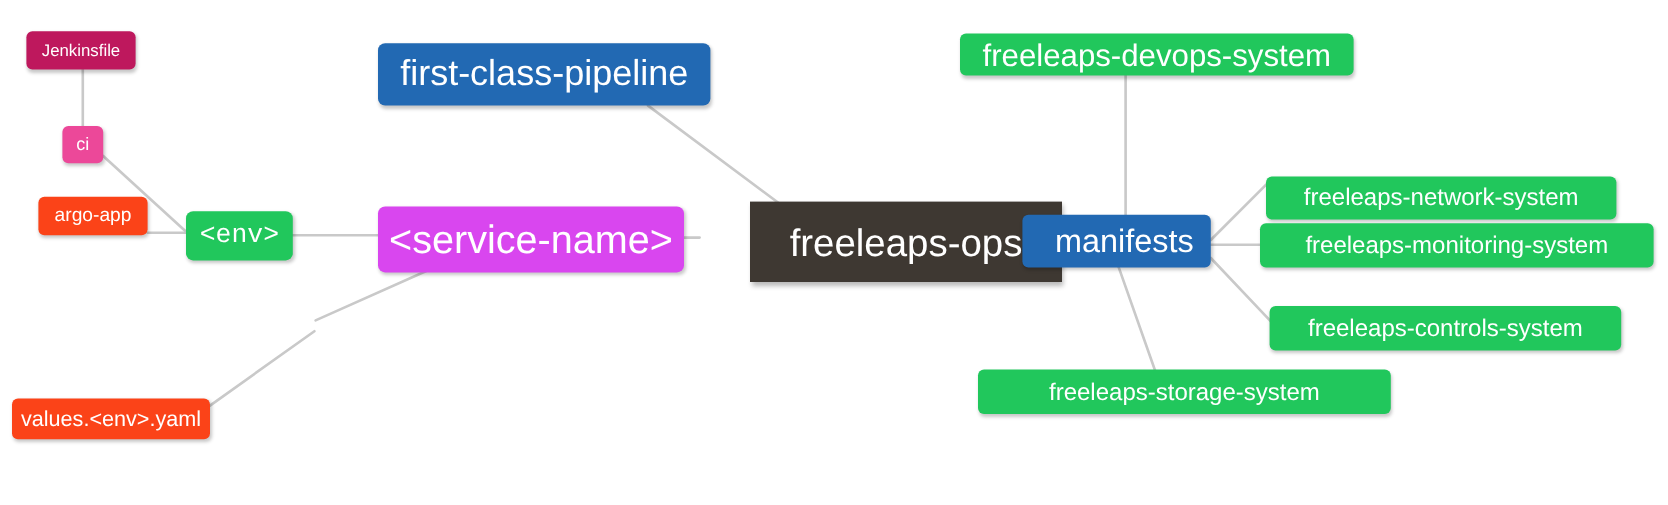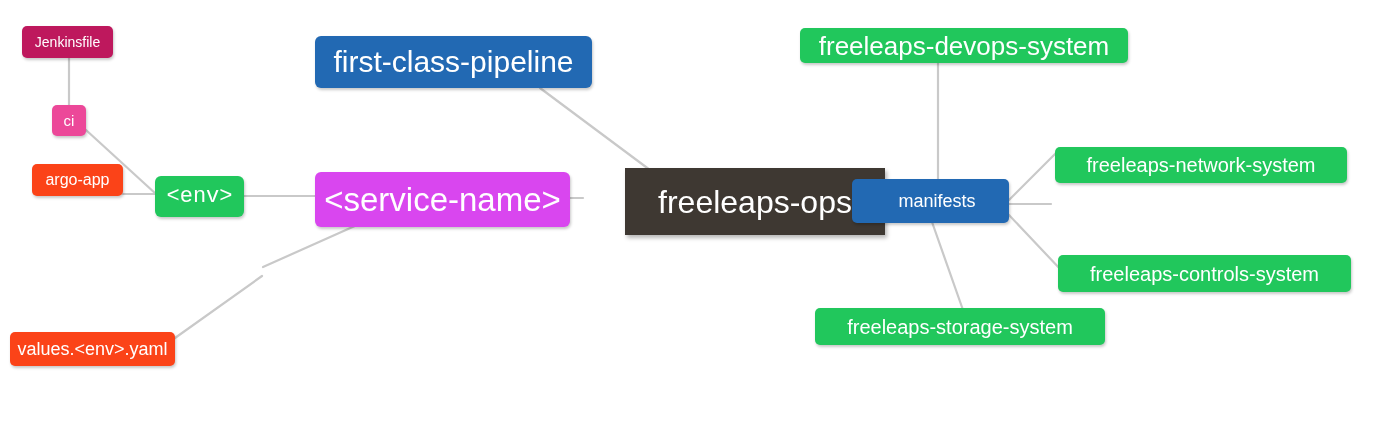--- a/index.html
+++ b/index.html
@@ -93,34 +93,37 @@
   </div>
 
   <div class="node rounded" style="left:315px;top:172px;width:255px;height:55px;background:#d946ef;font-size:33px;">
     <span>&lt;service-name&gt;</span>
   </div>
 
   <div class="node root" style="left:583px;top:168px;width:260px;height:67px;background:#3e3832;font-size:32px;margin-left:42px;">
     <span>freeleaps-ops</span>
   </div>
 
-  <div class="node rounded-sm" style="left:852px;top:179px;width:157px;height:44px;background:#2269b3;font-size:18px;padding-left:13px;">
+  <div class="node rounded-sm" style="left:852px;top:179px;width:157px;height:44px;background:#2269b3;font-size:27px;padding-left:13px;">
     <span>manifests</span>
   </div>
 
   <div class="node rounded-sm" style="left:800px;top:28px;width:328px;height:35px;background:#21c75c;font-size:26px;">
     <span>freeleaps-devops-system</span>
   </div>
 
   <div class="node rounded-sm" style="left:1055px;top:112px;width:292px;height:36px;background:#21c75c;font-size:20px;margin-top:35px;">
     <span>freeleaps-network-system</span>
   </div>
 
+  <div class="node rounded-sm" style="left:1050px;top:186px;width:328px;height:37px;background:#21c75c;font-size:20px;">
+    <span>freeleaps-monitoring-system</span>
+  </div>
 
   <div class="node rounded-sm" style="left:1058px;top:255px;width:293px;height:37px;background:#21c75c;font-size:20px;text-align:center;">
     <span>freeleaps-controls-system</span>
   </div>
 
-  <div class="node rounded-sm" style="left:815px;top:308px;width:290px;height:37px;background:#21c75c;font-size:20px;">
+  <div class="node rounded-sm" style="left:815px;top:308px;width:344px;height:37px;background:#21c75c;font-size:20px;">
     <span>freeleaps-storage-system</span>
   </div>
 
 </div>
 
 </body></html>

